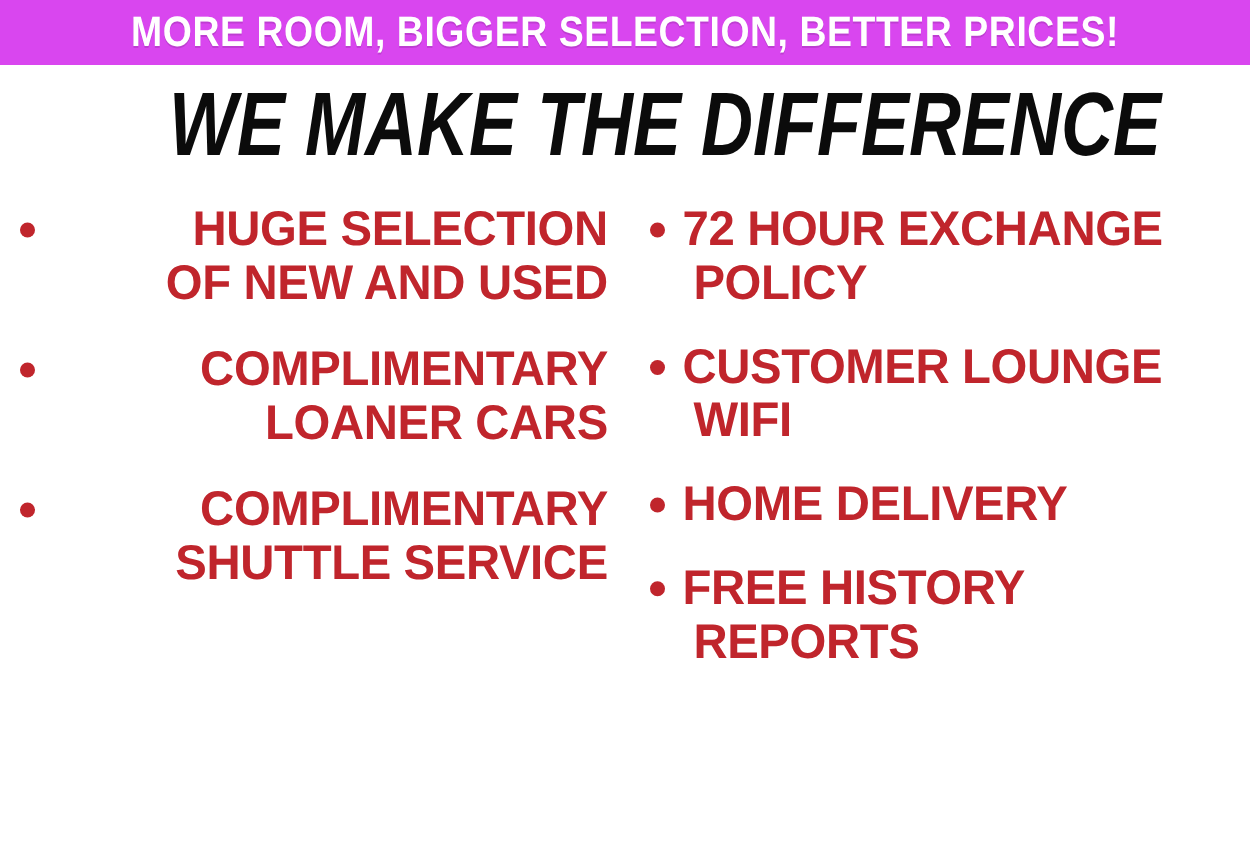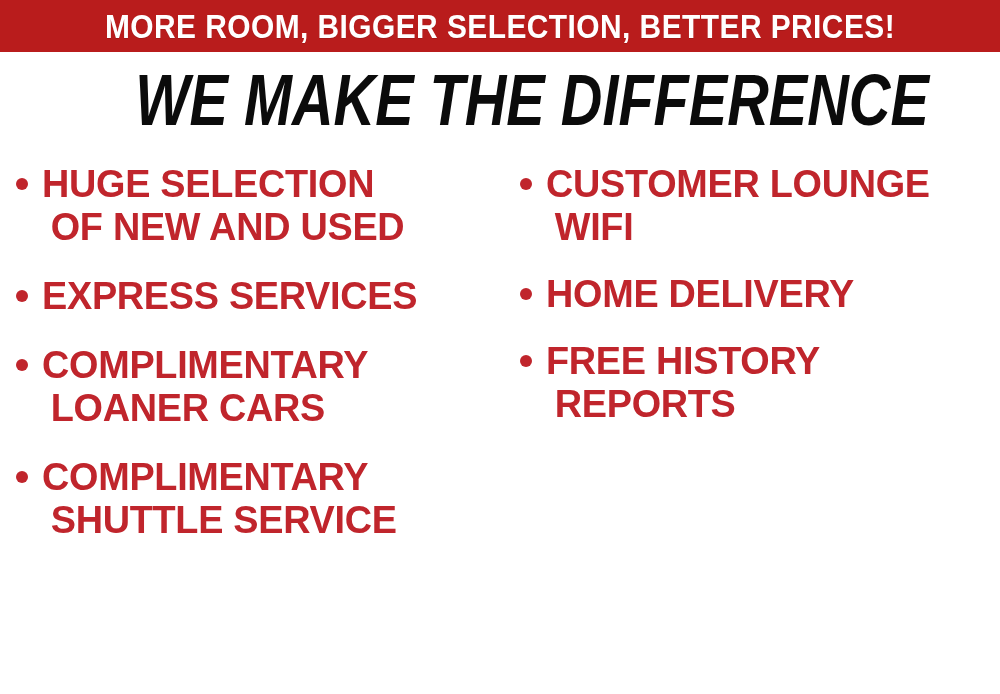--- a/index.html
+++ b/index.html
@@ -23,21 +23,21 @@
     box-sizing: border-box;
   }
 
   
   .banner {
     position: absolute;
     left: 0;
     top: 0;
     width: 1000px;
     height: 52px;
-    background: #b91c1c;
+    background: #d946ef;
     display: flex;
     align-items: center;
     justify-content: center;
     overflow: hidden;
   }
   .banner-text {
     color: #ffffff;
     font-family: "Liberation Sans", sans-serif;
     font-weight: bold;
     font-size: 34px;
@@ -99,21 +99,21 @@
     width: 500px;
     padding-left: 20px;
     padding-top: 12px;
   }
 
   .bullet-item {
     display: flex;
     align-items: flex-start;
     color: #c0252c;
   }
-  .col-left .bullet-item { margin-bottom: 26px; }
+  .col-left .bullet-item { margin-bottom: 26px; text-align: right; }
   .col-right .bullet-item { margin-bottom: 24px; }
 
   .bullet-dot {
     flex: 0 0 auto;
     width: 12px;
     height: 12px;
     border-radius: 50%;
     background: #c0252c;
     margin-top: 16px;
     margin-right: 14px;
@@ -156,42 +156,43 @@
         <div class="bullet-item">
           <span class="bullet-dot"></span>
           <div class="bullet-lines">
             <div class="bullet-line">HUGE SELECTION</div>
             <div class="bullet-line indent">OF NEW AND USED</div>
           </div>
         </div>
         <div class="bullet-item">
           <span class="bullet-dot"></span>
           <div class="bullet-lines">
-            <div class="bullet-line">EXPRESS SERVICES</div>
-          </div>
-        </div>
-        <div class="bullet-item">
-          <span class="bullet-dot"></span>
-          <div class="bullet-lines">
             <div class="bullet-line">COMPLIMENTARY</div>
             <div class="bullet-line indent">LOANER CARS</div>
           </div>
         </div>
         <div class="bullet-item">
           <span class="bullet-dot"></span>
           <div class="bullet-lines">
             <div class="bullet-line">COMPLIMENTARY</div>
             <div class="bullet-line indent">SHUTTLE SERVICE</div>
           </div>
         </div>
       </div>
     <div class="col col-right" id="col-right">
         <div class="bullet-item">
           <span class="bullet-dot"></span>
           <div class="bullet-lines">
+            <div class="bullet-line">72 HOUR EXCHANGE</div>
+            <div class="bullet-line indent">POLICY</div>
+          </div>
+        </div>
+        <div class="bullet-item">
+          <span class="bullet-dot"></span>
+          <div class="bullet-lines">
             <div class="bullet-line">CUSTOMER LOUNGE</div>
             <div class="bullet-line indent">WIFI</div>
           </div>
         </div>
         <div class="bullet-item">
           <span class="bullet-dot"></span>
           <div class="bullet-lines">
             <div class="bullet-line">HOME DELIVERY</div>
           </div>
         </div>

